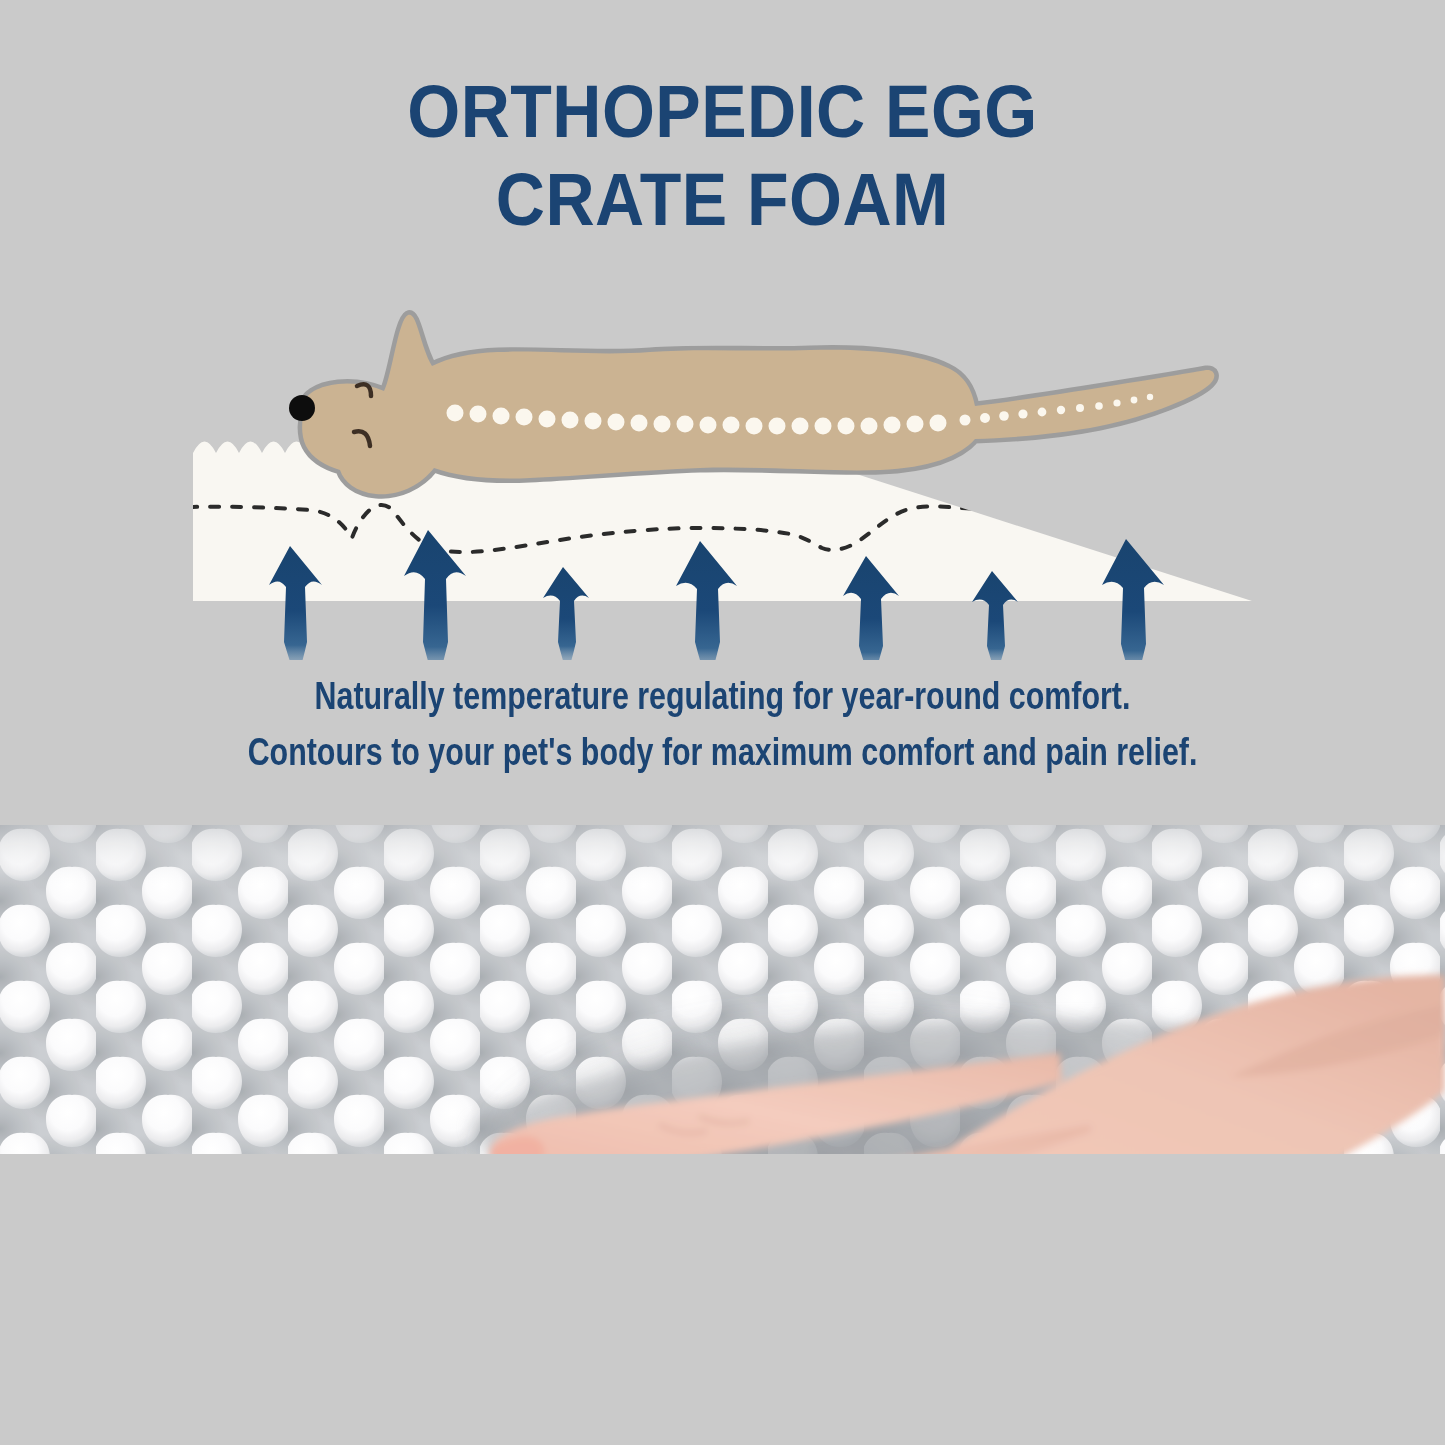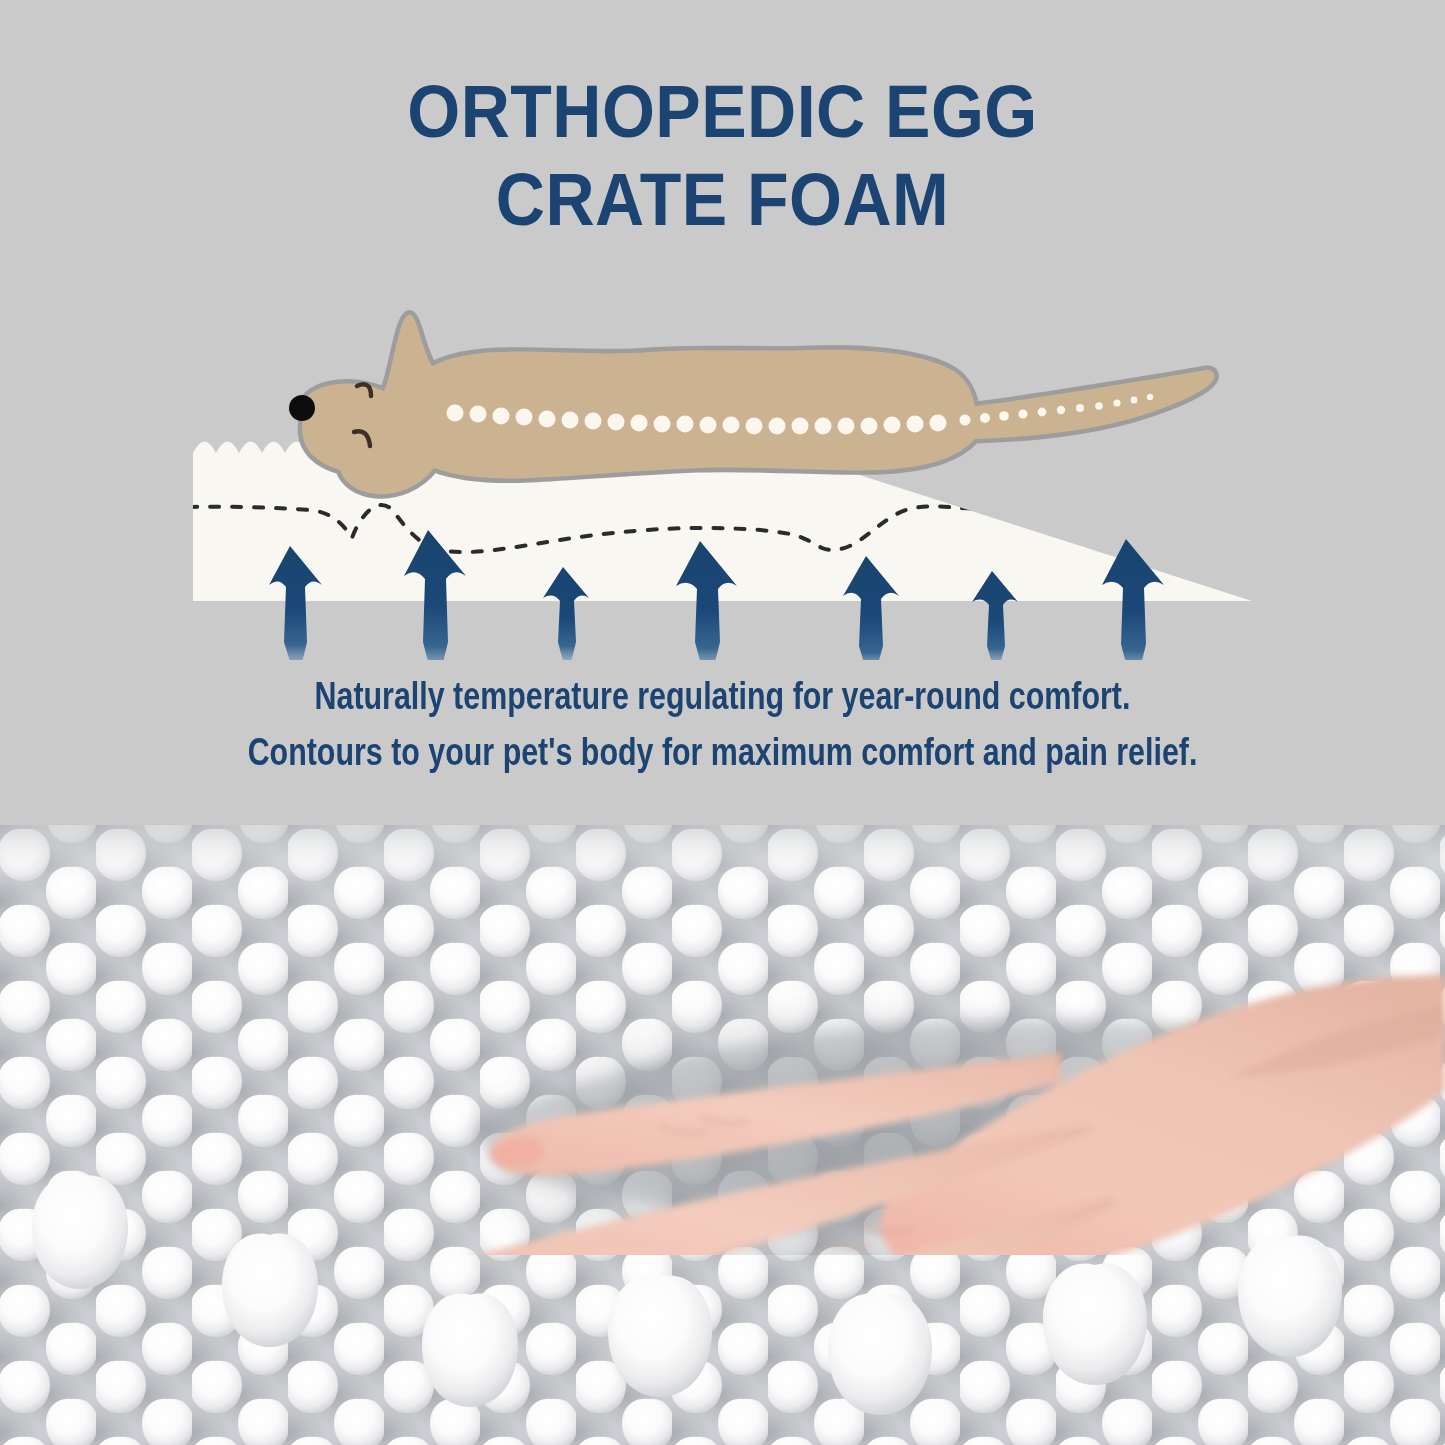--- a/index.html
+++ b/index.html
@@ -2,21 +2,21 @@
 <html><head>
 <meta charset="utf-8">
 <title>Orthopedic Egg Crate Foam</title>
 <style>
   html,body{margin:0;padding:0;}
   body{
     width:1445px;height:1445px;overflow:hidden;
     background:#cacaca;
     font-family:"Liberation Sans", sans-serif;
   }
-  #stage{position:relative;width:1445px;height:1445px;overflow:hidden;background:#cacaca;}
+  #stage{position:relative;width:1445px;height:1154px;overflow:hidden;background:#cacaca;}
 
   
   #top-panel{position:absolute;left:0;top:0;width:1445px;height:825px;background:#cacaca;overflow:hidden;}
 
   #headline{
     position:absolute;left:0;top:68px;width:1445px;
     text-align:center;
     color:#1b4473;
     font-family:"Liberation Sans", sans-serif;
     font-weight:bold;

